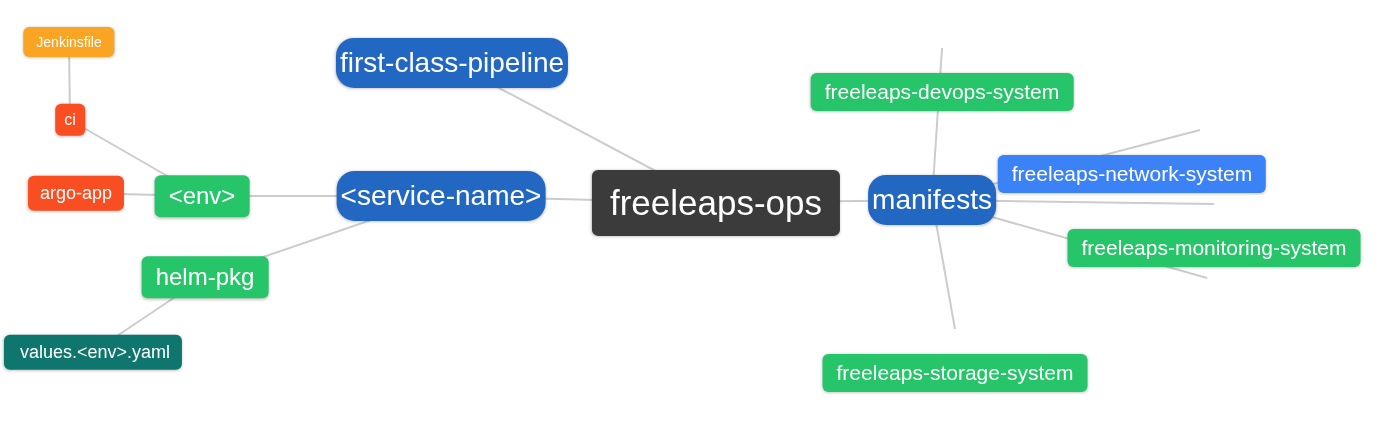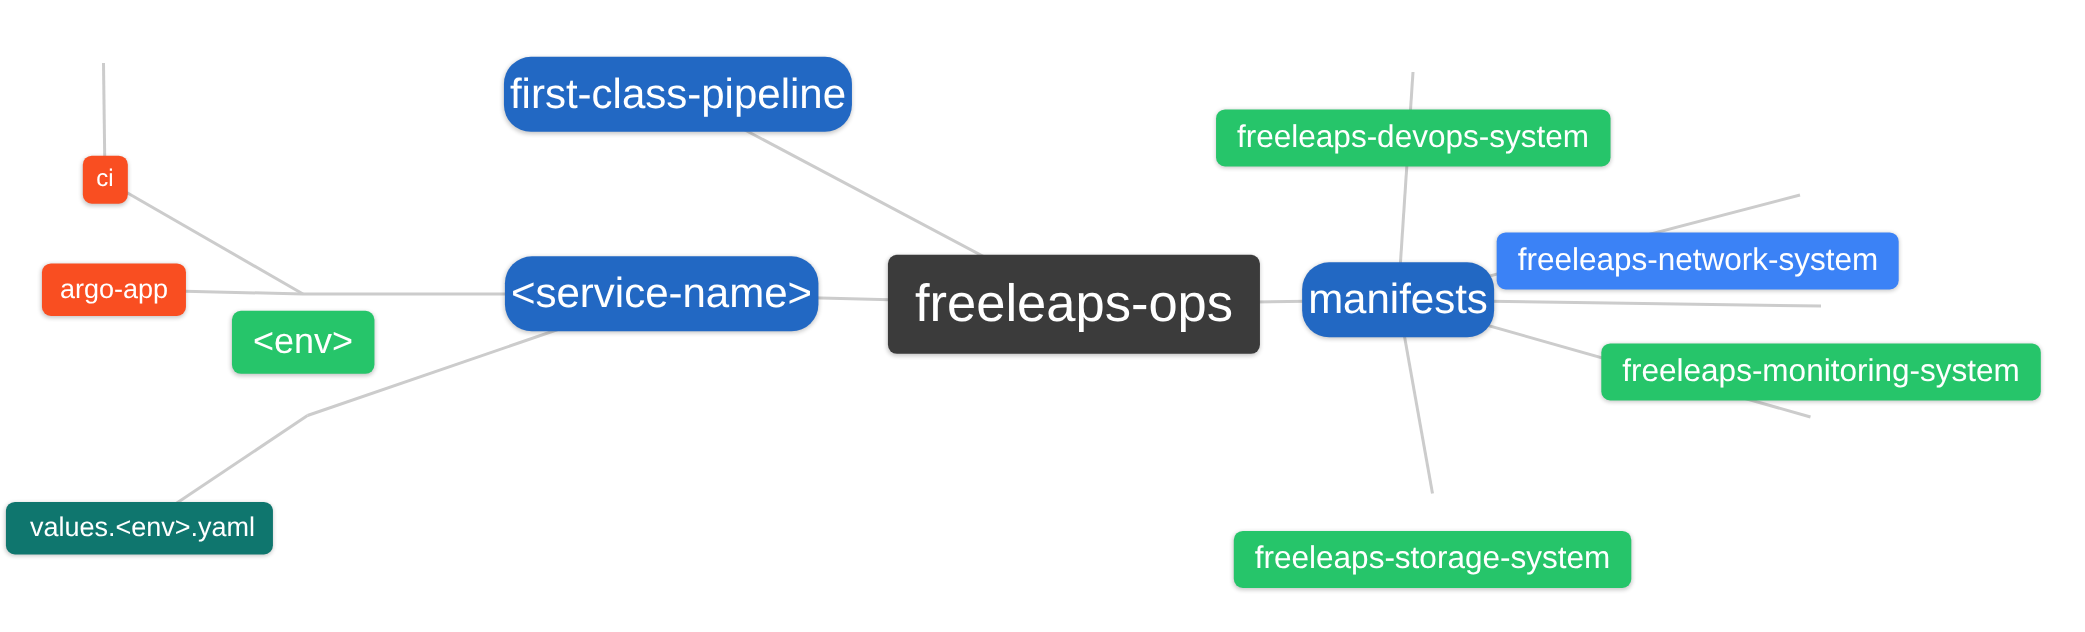--- a/index.html
+++ b/index.html
@@ -37,21 +37,21 @@
     line-height: 1.15;
     text-align: center;
     box-shadow: 0 1px 3px rgba(0,0,0,0.22);
     cursor: pointer;
     user-select: none;
   }
   .size-tiny { font-size: 14px; padding: 7px 13px; }
   .size-xxs  { font-size: 16px; padding: 7px 9px;  }
   .size-xs   { font-size: 18px; padding: 7px 12px; }
   .size-sm   { font-size: 21px; padding: 7px 14px; margin-top: 44px; }
-  .size-md   { font-size: 24px; padding: 7px 14px; margin-top: 32px; }
+  .size-md   { font-size: 24px; padding: 7px 14px; }
   .size-lg   { font-size: 28px; padding: 9px 4px; border-radius: 18px; }
   .size-xl   { font-size: 35px; padding: 13px 18px; }
 </style>
 </head>
 <body>
 
 <div class="canvas">
   <svg class="edges" id="edge-layer" xmlns="http://www.w3.org/2000/svg" viewBox="0 0 1390 421">
       <line x1="69" y1="42" x2="70" y2="120" stroke="#CCCCCC" stroke-width="2"></line>
       <line x1="70" y1="120" x2="202" y2="196" stroke="#CCCCCC" stroke-width="2"></line>
@@ -62,23 +62,25 @@
       <line x1="452" y1="63" x2="716" y2="203" stroke="#CCCCCC" stroke-width="2"></line>
       <line x1="441" y1="196" x2="716" y2="203" stroke="#CCCCCC" stroke-width="2"></line>
       <line x1="716" y1="203" x2="932" y2="200" stroke="#CCCCCC" stroke-width="2"></line>
       <line x1="932" y1="200" x2="942" y2="48" stroke="#CCCCCC" stroke-width="2"></line>
       <line x1="932" y1="200" x2="1200" y2="130" stroke="#CCCCCC" stroke-width="2"></line>
       <line x1="932" y1="200" x2="1214" y2="204" stroke="#CCCCCC" stroke-width="2"></line>
       <line x1="932" y1="200" x2="1207" y2="278" stroke="#CCCCCC" stroke-width="2"></line>
       <line x1="932" y1="200" x2="955" y2="329" stroke="#CCCCCC" stroke-width="2"></line>
     </svg>
   <div class="nodes" id="node-layer">
+      <div class="node size-tiny" style="left: 69px; top: 42px; background: rgb(249, 164, 34);">Jenkinsfile</div>
       <div class="node size-xxs" style="left: 70px; top: 120px; background: rgb(249, 78, 33);">ci</div>
       <div class="node size-xs" style="left: 76px; top: 193px; background: rgb(249, 78, 33);">argo-app</div>
       <div class="node size-md" style="left: 202px; top: 196px; background: rgb(38, 197, 106);">&lt;env&gt;</div>
+      <div class="node size-md" style="left: 205px; top: 277px; background: rgb(38, 197, 106);">helm-pkg</div>
       <div class="node size-xs" style="left: 93px; top: 352px; background: #0f766e; padding-left: 16px;">values.&lt;env&gt;.yaml</div>
       <div class="node size-lg" style="left: 452px; top: 63px; background: rgb(34, 104, 195);">first-class-pipeline</div>
       <div class="node size-lg" style="left: 441px; top: 196px; background: rgb(34, 104, 195);">&lt;service-name&gt;</div>
       <div class="node size-xl" style="left: 716px; top: 203px; background: rgb(59, 59, 59);">freeleaps-ops</div>
       <div class="node size-lg" style="left: 932px; top: 200px; background: rgb(34, 104, 195);">manifests</div>
       <div class="node size-sm" style="left: 942px; top: 48px; background: rgb(38, 197, 106);">freeleaps-devops-system</div>
       <div class="node size-sm" style="left: 1132px; top: 130px; background: #3b82f6;">freeleaps-network-system</div>
       <div class="node size-sm" style="left: 1214px; top: 204px; background: rgb(38, 197, 106);">freeleaps-monitoring-system</div>
       <div class="node size-sm" style="left: 955px; top: 329px; background: rgb(38, 197, 106);">freeleaps-storage-system</div>
     </div>

